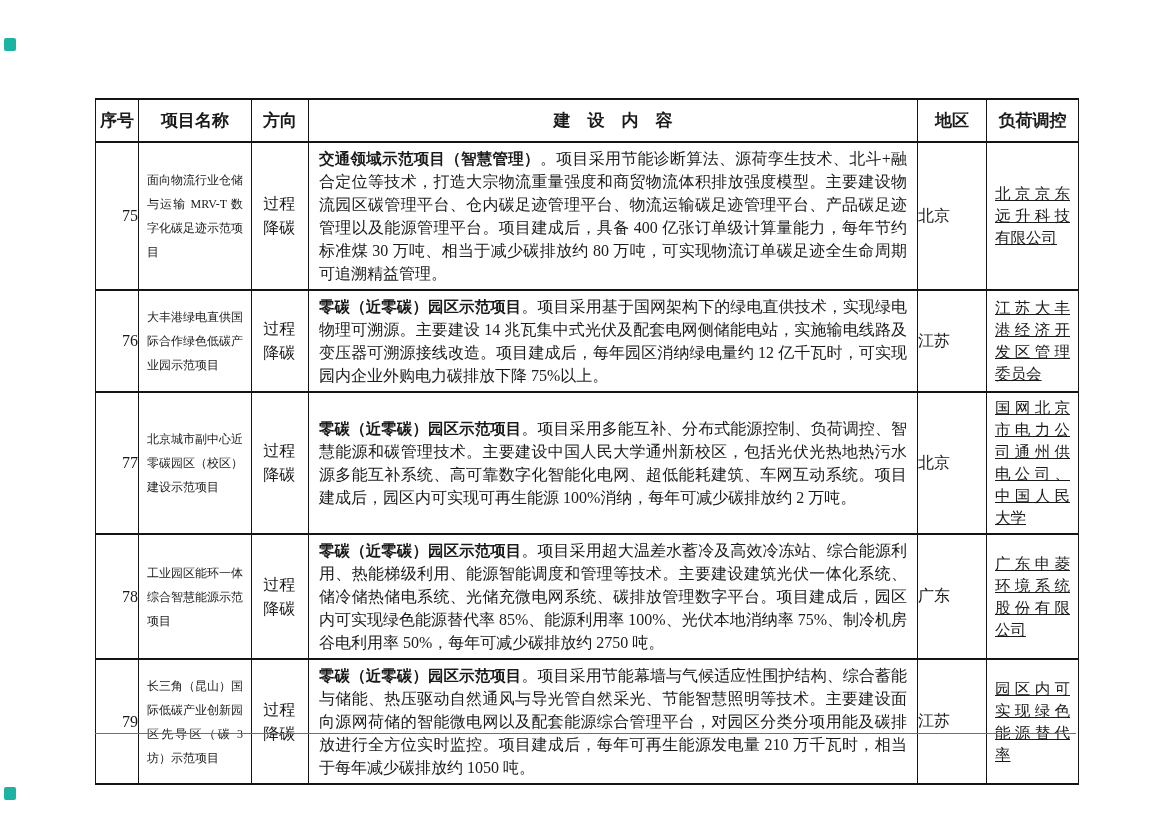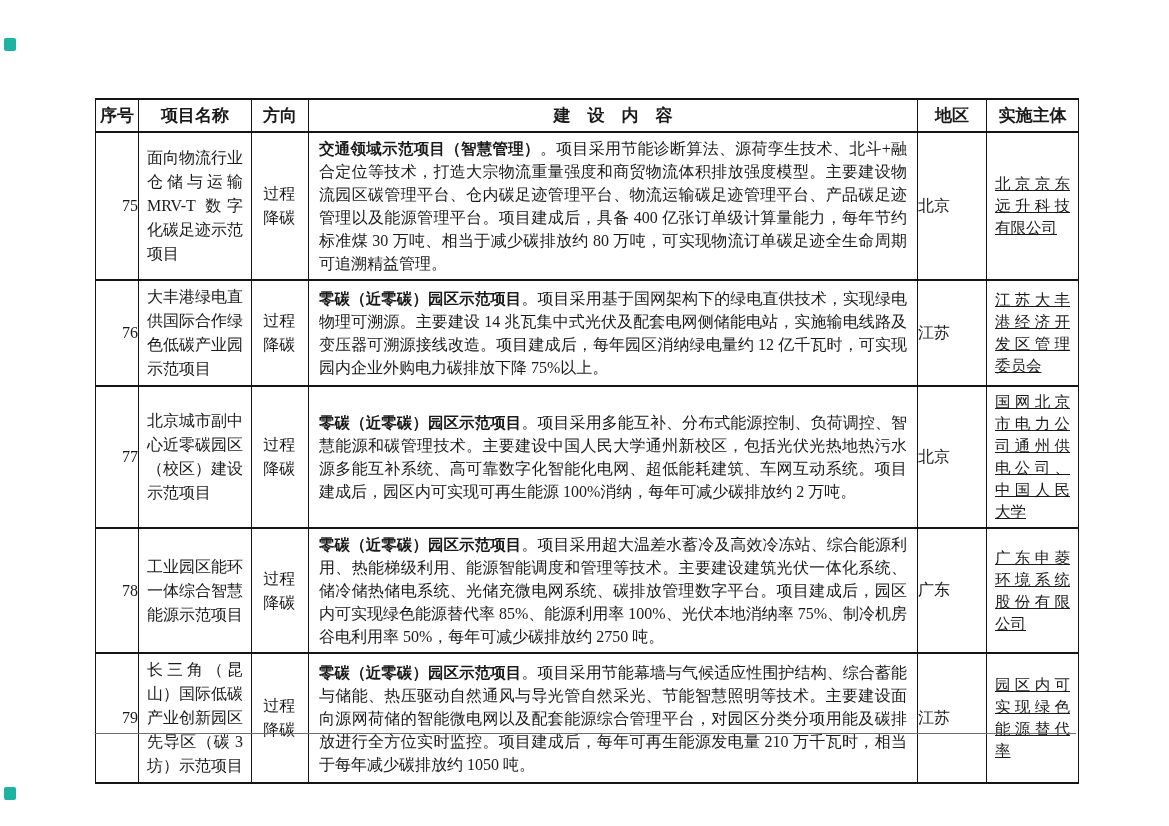--- a/index.html
+++ b/index.html
@@ -50,21 +50,21 @@
     font-size: 17px;
     font-weight: 700;
     text-align: center;
     white-space: nowrap;
   }
   td.seq-cell {
     text-align: right;
     font-size: 16px;
   }
   td.name-cell {
-    font-size: 16px;
+    font-size: 12px;
     line-height: 24px;
     padding: 4px 8px;
     text-align: justify;
     text-justify: inter-character;
   }
   td.dir-cell {
     text-align: center;
     font-size: 16px;
     line-height: 24px;
   }
@@ -117,27 +117,27 @@
   <table class="doc-table">
     <colgroup>
       <col style="width:43px">
       <col style="width:113px">
       <col style="width:57px">
       <col style="width:609px">
       <col style="width:69px">
       <col style="width:92px">
     </colgroup>
     <tbody>
-        <tr style="height:33px">
+        <tr style="height:43px">
       <th>序号</th>
       <th>项目名称</th>
       <th>方向</th>
       <th>建　设　内　容</th>
       <th>地区</th>
-      <th>实施主体</th>
+      <th>负荷调控</th>
     </tr>
 
     <tr style="height:146px">
       <td class="seq-cell">75</td>
       <td class="name-cell">面向物流行业仓储与运输 MRV-T 数字化碳足迹示范项目</td>
       <td class="dir-cell"><span class="dir-inner">过程降碳</span></td>
       <td class="content-cell"><span class="lead">交通领域示范项目（智慧管理）</span><span>。项目采用节能诊断算法、源荷孪生技术、北斗+融合定位等技术，打造大宗物流重量强度和商贸物流体积排放强度模型。主要建设物流园区碳管理平台、仓内碳足迹管理平台、物流运输碳足迹管理平台、产品碳足迹管理以及能源管理平台。项目建成后，具备 400 亿张订单级计算量能力，每年节约标准煤 30 万吨、相当于减少碳排放约 80 万吨，可实现物流订单碳足迹全生命周期可追溯精益管理。</span></td>
       <td class="region-cell">北京</td>
       <td class="entity-cell">北京京东远升科技有限公司</td>
     </tr>

